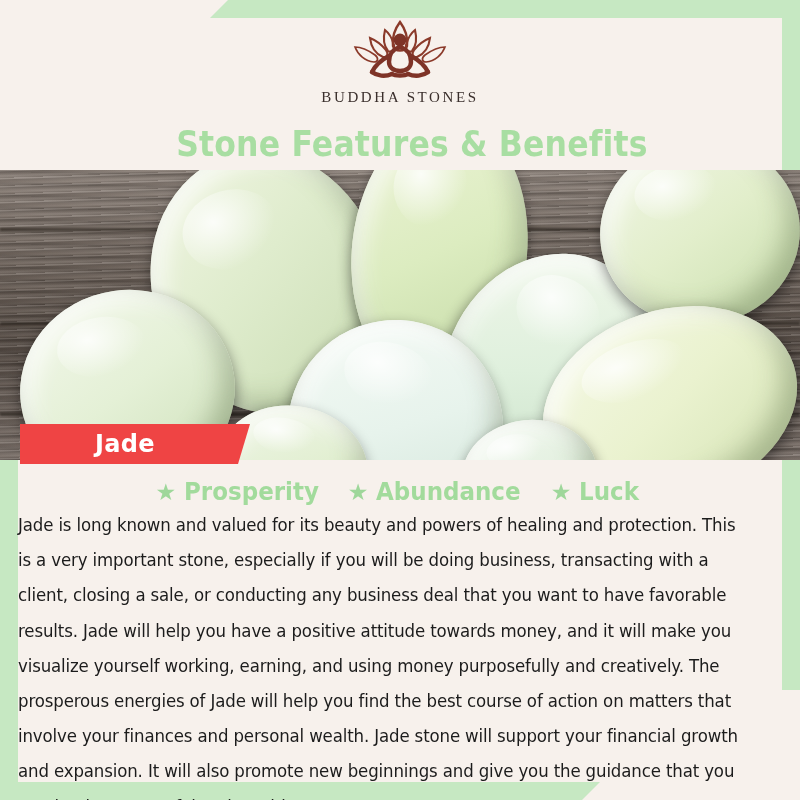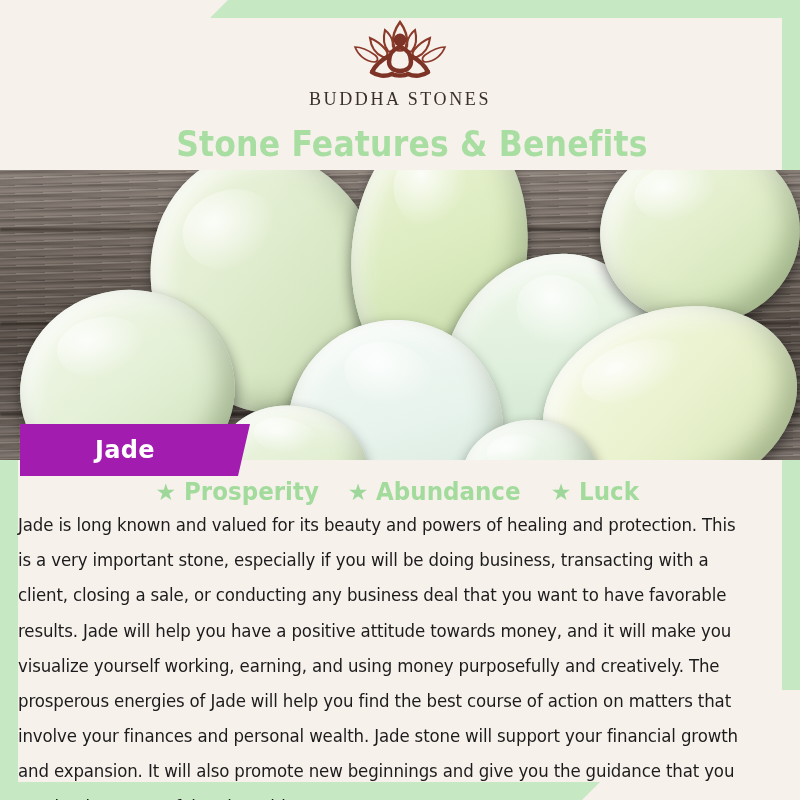--- a/index.html
+++ b/index.html
@@ -69,21 +69,21 @@
     align-items: center;
   }
   .logo-mark {
     width: 150px;
     height: 66px;
     display: block;
   }
   .logo-word {
     margin-top: 7px;
     font-family: "Liberation Serif", serif;
-    font-size: 18px;
+    font-size: 15px;
     letter-spacing: 2.6px;
     color: #3a2f2c;
     white-space: nowrap;
   }
 
   
   .title-strip {
     position: absolute;
     top: 122px;
     left: 12px;
@@ -166,22 +166,22 @@
     border-radius: 50%;
     background: radial-gradient(ellipse at 35% 35%, rgba(255,255,255,0.85), rgba(255,255,255,0) 70%);
   }
 
   
   .jade-banner {
     position: absolute;
     left: 20px;
     top: 424px;
     width: 230px;
-    height: 52px;
-    background: #a21caf;
+    height: 40px;
+    background: #ef4444;
     z-index: 5;
     clip-path: polygon(0 0, 100% 0, calc(100% - 12px) 100%, 0 100%);
     display: flex;
     align-items: center;
   }
   .jade-text {
     margin-left: 75px;
     color: #ffffff;
     font-family: "DejaVu Sans", sans-serif;
     font-weight: bold;

